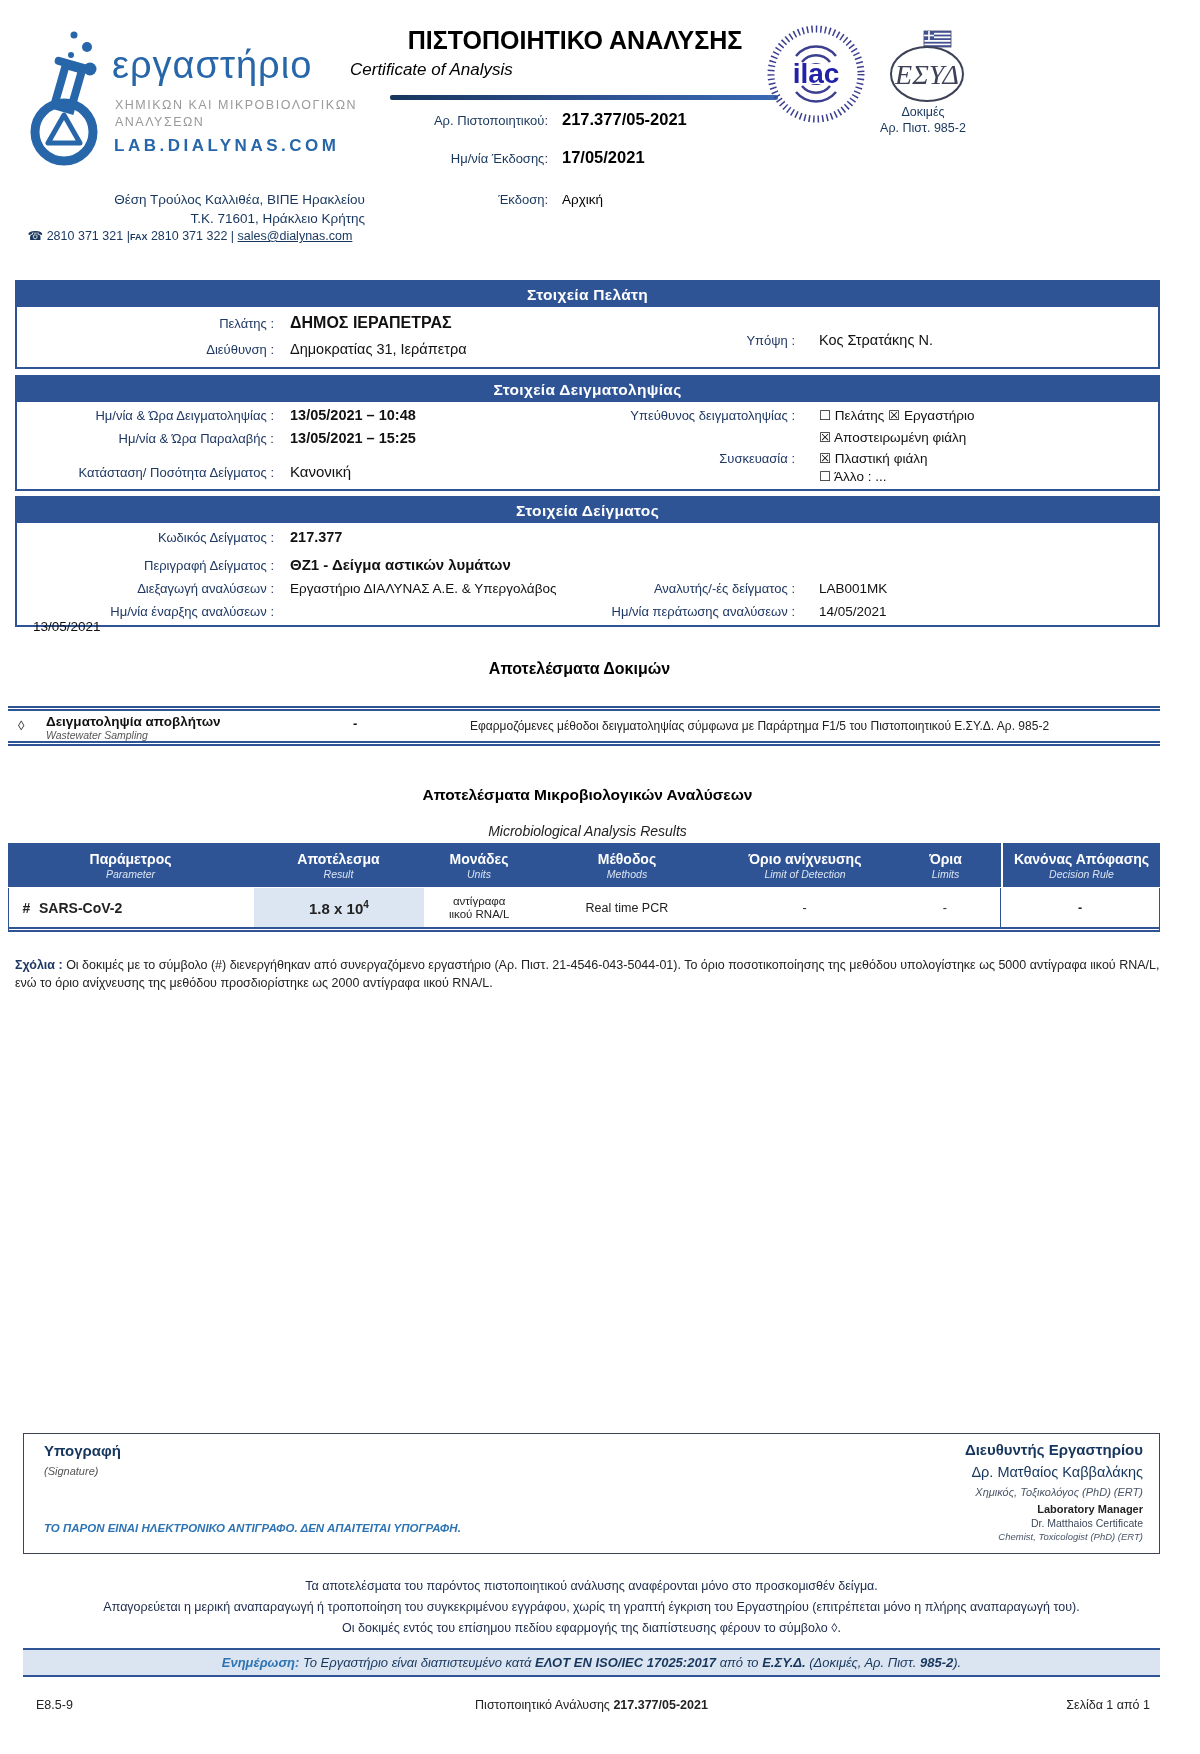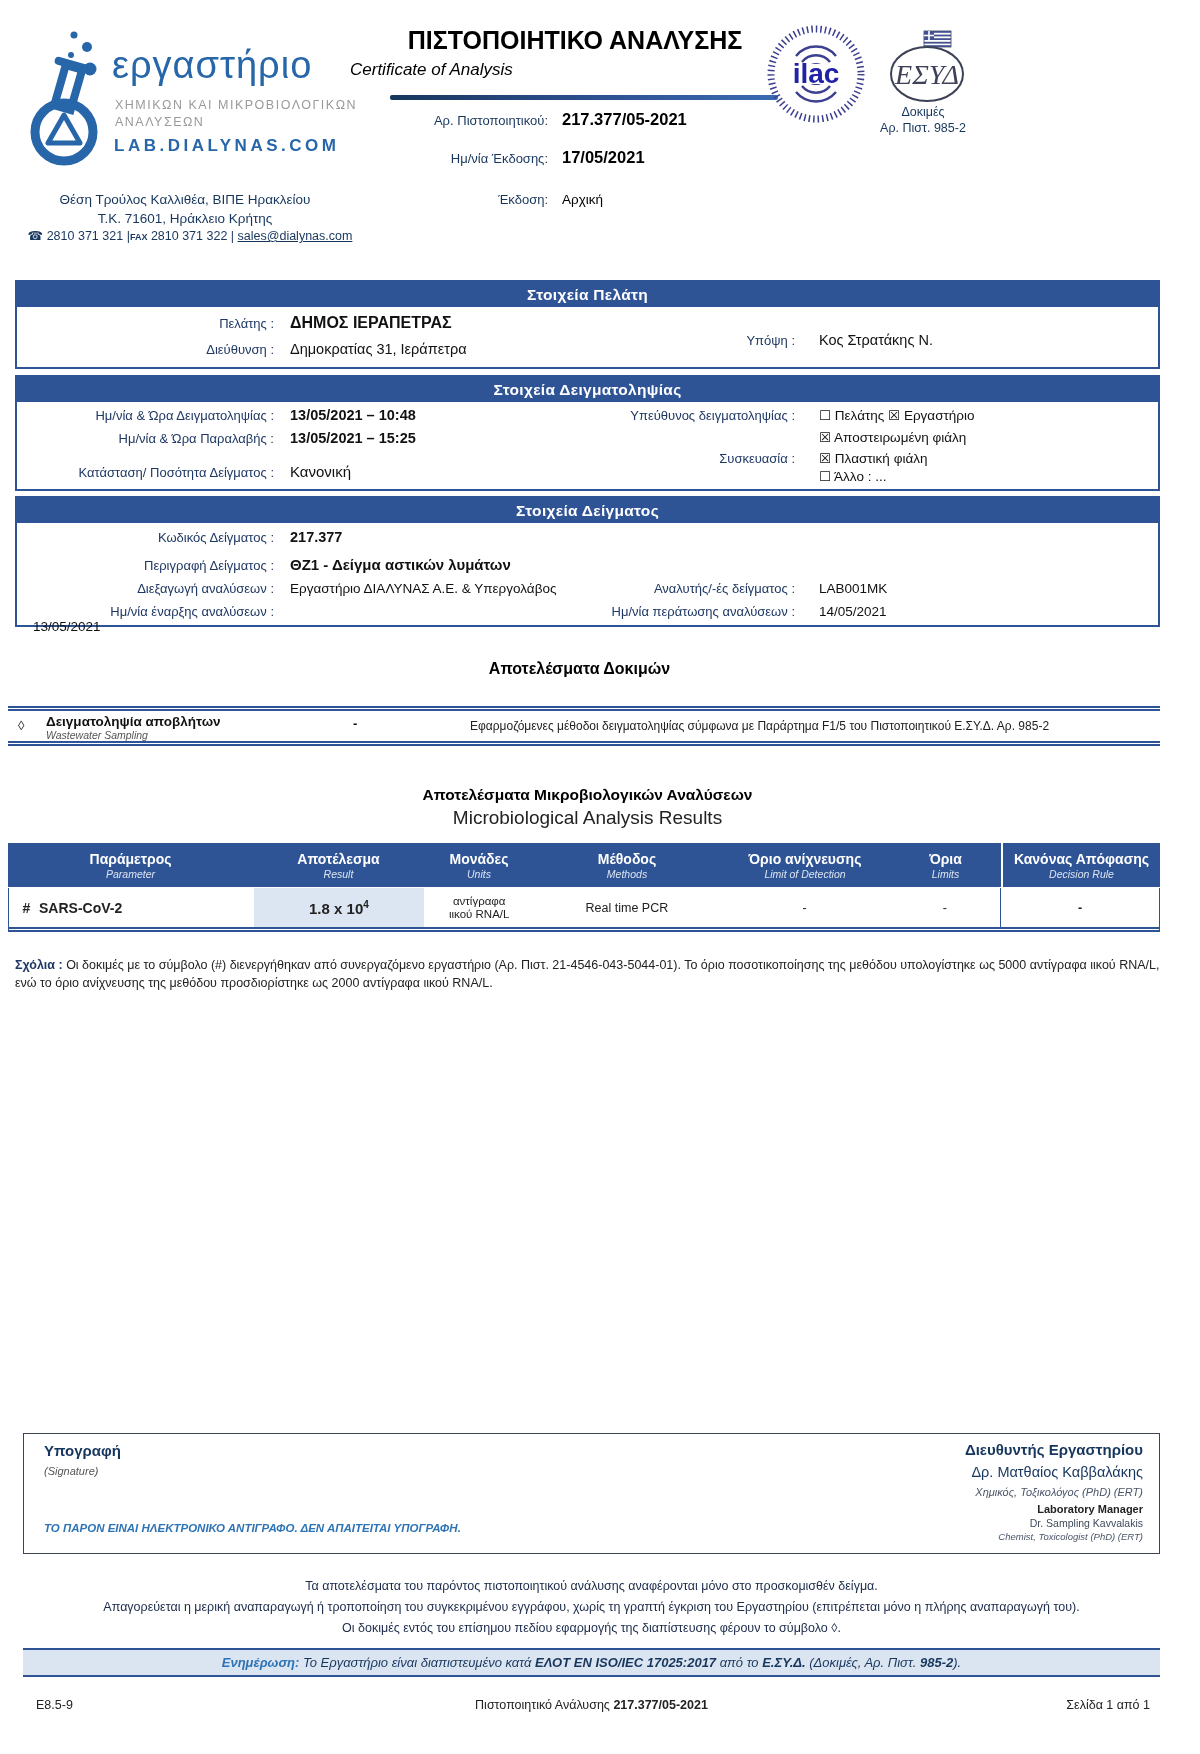--- a/index.html
+++ b/index.html
@@ -5,21 +5,21 @@
   * { margin:0; padding:0; box-sizing:border-box; }
   body { background:#ffffff; font-family:"Liberation Sans", sans-serif; }
   .page { position:relative; width:1200px; height:1754px; background:#fff; overflow:hidden; color:#111; }
 
   
   .flask-logo { position:absolute; left:24px; top:26px; }
   .logo-name { position:absolute; left:112px; top:44px; font-size:38px; color:#2766A9; letter-spacing:1px; }
   .logo-sub1 { position:absolute; left:115px; top:98px; font-size:12.5px; color:#9a9a9a; letter-spacing:1.5px; }
   .logo-sub2 { position:absolute; left:115px; top:115px; font-size:12.5px; color:#9a9a9a; letter-spacing:1.5px; }
   .logo-site { position:absolute; left:114px; top:136px; font-size:17px; font-weight:bold; color:#2766A9; letter-spacing:3.5px; }
-  .addr { position:absolute; left:5px; top:190px; width:360px; text-align:center; font-size:13.5px; color:#17365D; line-height:19px; }
+  .addr { position:absolute; left:5px; top:190px; width:360px; text-align:right; font-size:13.5px; color:#17365D; line-height:19px; }
   .contact { position:absolute; left:5px; top:228px; width:370px; text-align:center; font-size:12.5px; color:#17365D; white-space:nowrap; }
   .contact .fax-label { font-size:9px; font-weight:bold; }
   .contact a { color:#17365D; text-decoration:underline; }
 
   
   .doc-title { position:absolute; left:350px; top:26px; width:450px; text-align:center; font-size:25px; font-weight:bold; color:#000; }
   .doc-subtitle { position:absolute; left:350px; top:60px; width:450px; font-size:17px; font-style:italic; color:#000; }
   .title-rule { position:absolute; left:390px; top:95px; width:388px; height:5px; background:linear-gradient(90deg,#17365D,#2F5496 60%,#3a6ab3); border-radius:2px; }
   .cert-row { position:absolute; left:350px; width:460px; display:flex; align-items:baseline; }
   .cert-row .lbl { width:198px; text-align:right; font-size:13px; color:#17365D; }
@@ -48,21 +48,21 @@
   .h-results { position:absolute; left:7px; width:1145px; text-align:center; font-size:16px; font-weight:bold; color:#000; }
   .sampling-row { position:absolute; left:8px; top:706px; width:1152px; border-top:5px double #2F5496; border-bottom:5px double #2F5496; background:#fff; height:40px; }
   .sampling-row .diamond { position:absolute; left:10px; top:7px; font-size:13px; color:#333; }
   .sampling-row .name { position:absolute; left:38px; top:3px; font-size:13.5px; font-weight:bold; color:#111; }
   .sampling-row .name-en { position:absolute; left:38px; top:18px; font-size:10.5px; font-style:italic; color:#555; }
   .sampling-row .dash { position:absolute; left:345px; top:5px; font-size:13px; font-weight:bold; }
   .sampling-row .method { position:absolute; left:462px; top:8px; width:690px; font-size:12px; color:#222; }
 
   .h-micro { position:absolute; left:15px; width:1145px; text-align:center; }
   .h-micro .gr { font-size:15.5px; font-weight:bold; color:#000; }
-  .h-micro .en { font-size:19px; color:#222; margin-top:3px; }
+  .h-micro .en { font-size:14px; font-style:italic; color:#222; margin-top:19px; }
 
   .mtable { position:absolute; left:8px; top:843px; width:1152px; }
   .mhead { display:flex; background:#2F5496; height:44px; }
   .mhead .cell { display:flex; flex-direction:column; justify-content:center; text-align:center; }
   .mhead .gr { font-size:14px; font-weight:bold; color:#fff; }
   .mhead .en { font-size:10.5px; font-style:italic; color:#dbe5f1; margin-top:1px; }
   .mrow { display:flex; height:44px; margin-top:1px; border-bottom:5px double #2F5496; border-left:1px solid #2F5496; border-right:1px solid #2F5496; }
   .mrow .cell { display:flex; align-items:center; justify-content:center; text-align:center; font-size:12.5px; color:#222; }
   .c1 { width:245px; } .c2 { width:171px; } .c3 { width:110px; } .c4 { width:186px; }
   .c5 { width:170px; } .c6 { width:111px; } .c7 { width:159px; }
@@ -351,21 +351,21 @@
 
   <div class="sigbox">
     <div class="sig-title">Υπογραφή</div>
     <div class="sig-sub">(Signature)</div>
     <div class="sig-note">ΤΟ ΠΑΡΟΝ ΕΙΝΑΙ ΗΛΕΚΤΡΟΝΙΚΟ ΑΝΤΙΓΡΑΦΟ. ΔΕΝ ΑΠΑΙΤΕΙΤΑΙ ΥΠΟΓΡΑΦΗ.</div>
     <div class="sig-right">
       <div class="sr1">Διευθυντής Εργαστηρίου</div>
       <div class="sr2">Δρ. Ματθαίος Καββαλάκης</div>
       <div class="sr3">Χημικός, Τοξικολόγος (PhD) (ERT)</div>
       <div class="sr4">Laboratory Manager</div>
-      <div class="sr5">Dr. Sampling Kavvalakis</div>
+      <div class="sr5">Dr. Matthaios Certificate</div>
       <div class="sr6">Chemist, Toxicologist (PhD) (ERT)</div>
     </div>
   </div>
 
   <div class="disclaimer">
     <div>Τα αποτελέσματα του παρόντος πιστοποιητικού ανάλυσης αναφέρονται μόνο στο προσκομισθέν δείγμα.</div>
     <div>Απαγορεύεται η μερική αναπαραγωγή ή τροποποίηση του συγκεκριμένου εγγράφου, χωρίς τη γραπτή έγκριση του Εργαστηρίου (επιτρέπεται μόνο η πλήρης αναπαραγωγή του).</div>
     <div>Οι δοκιμές εντός του επίσημου πεδίου εφαρμογής της διαπίστευσης φέρουν το σύμβολο ◊.</div>
   </div>
 

